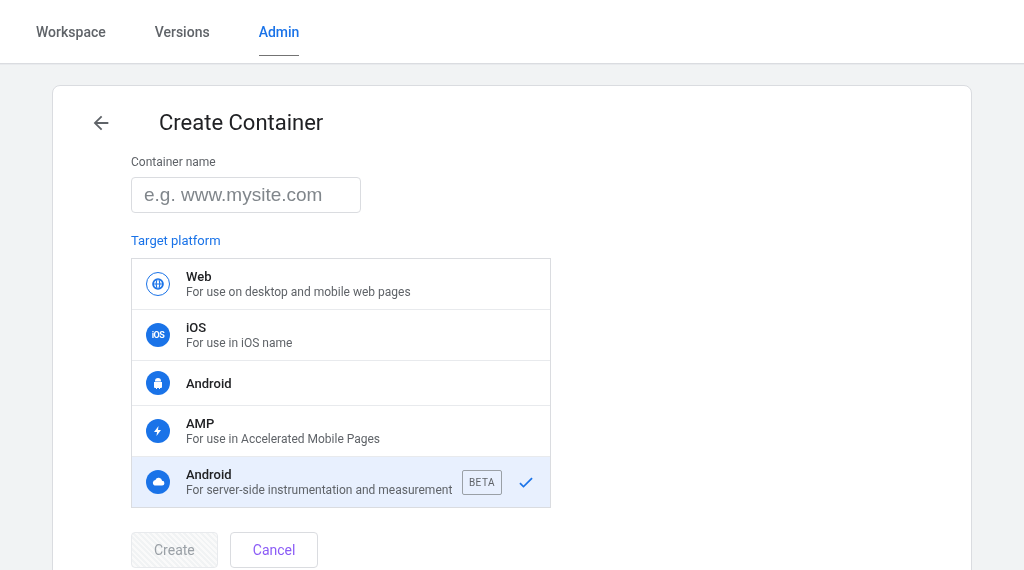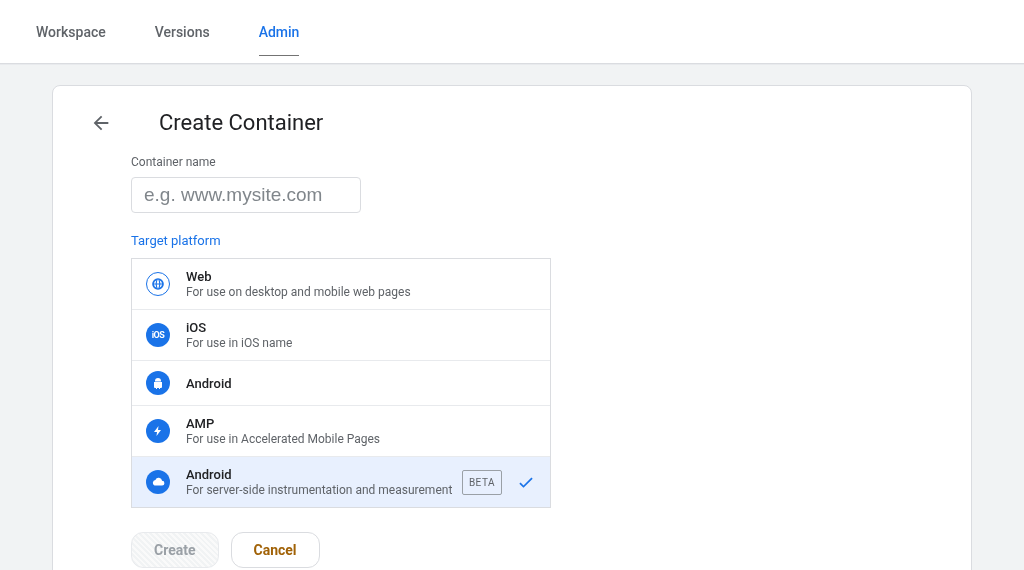--- a/index.html
+++ b/index.html
@@ -131,37 +131,37 @@
       width: 20px; height: 20px;
     }
     .buttons {
       display: flex;
       gap: 12px;
       margin-top: 24px;
     }
     .btn {
       height: 36px;
       padding: 0 22px;
-      border-radius: 12px;
+      border-radius: 4px;
       font-size: 14px;
-      font-weight: 700;
+      font-weight: 400;
       display:flex;align-items:center;justify-content:center;
       cursor: pointer;
       border: 1px solid #dadce0;
       background:#fff;
       text-align:center;
     }
     .btn.primary {
       background: repeating-linear-gradient(45deg,#f1f3f4,#f1f3f4 2px,#fafafa 2px,#fafafa 4px);
       color: #9aa0a6;
       border: 1px solid #e8eaed;
       cursor: not-allowed;
     }
     .btn.secondary {
-      color: #a16207;
+      color: #8b5cf6;
     }
   </style>
 </head>
 <body>
 
 <div class="header-tabs">
   <div class="tab">Workspace</div>
   <div class="tab">Versions</div>
   <div class="tab active">Admin</div>
 </div>

